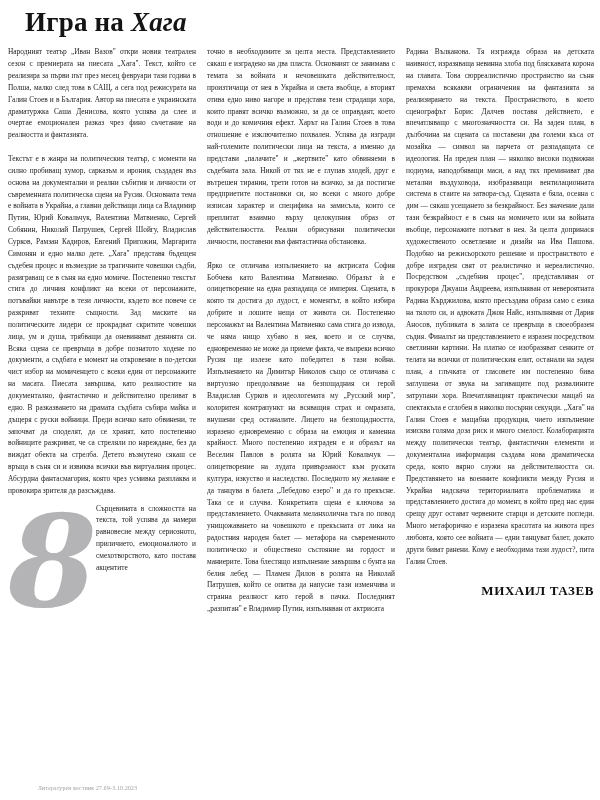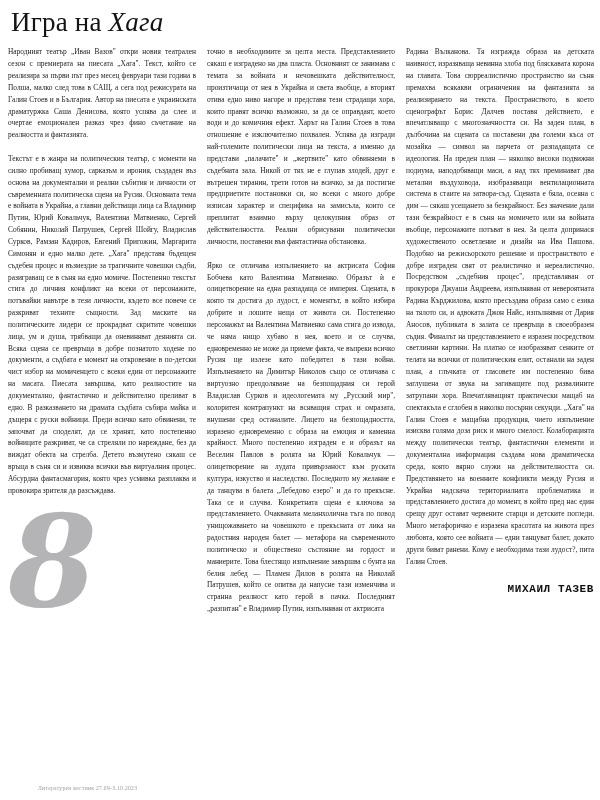--- a/index.html
+++ b/index.html
@@ -12,23 +12,23 @@
     position:relative;
   }
   .page{
     width:600px;height:800px;
     box-sizing:border-box;
     padding:6px 6px 0 8px;
     position:relative;
   }
   .headline{
     font-size:27px;
-    font-weight:normal;
+    font-weight:bold;
     letter-spacing:.2px;
-    margin:2px 0 10px 3px;
+    margin:2px 0 10px 17px;
     line-height:1.05;
   }
   .headline .it{font-style:italic;}
   .cols{
     display:flex;
     gap:11px;
     align-items:flex-start;
   }
   .col{
     width:188px;
@@ -68,41 +68,41 @@
     position:absolute;
     left:38px;
     bottom:9px;
     font-size:5.6px;
     color:#9a9a9a;
     letter-spacing:.3px;
   }
   .author{
     text-align:right;
     font-weight:bold;
-    font-size:11px;
+    font-size:13px;
     letter-spacing:.6px;
     margin-top:14px;
     color:#111;
-    font-family:Liberation Mono, monospace;
   }
 </style>
 </head>
 <body>
 
 <div class="page">
 
   <h1 class="headline"><span>Игра на </span><span class="it">Хага</span></h1>
 
   <div class="cols">
 
     <div class="col">
       <p>Народният театър „Иван Вазов" откри новия театрален сезон с премиерата на пиесата „Хага". Текст, който се реализира за първи път през месец февруари тази година в Полша, малко след това в САЩ, а сега под режисурата на Галин Стоев и в България. Автор на пиесата е украинската драматуржка Саша Денисова, която успява да слее и очертае емоционален разказ чрез фино съчетание на реалността и фантазията.</p>
       <p>Текстът е в жанра на политическия театър, с моменти на силно пробиващ хумор, сарказъм и ирония, създаден въз основа на документални и реални събития и личности от съвременната политическа сцена на Русия. Основната тема е войната в Украйна, а главни действащи лица са Владимир Путин, Юрий Ковальчук, Валентина Матвиенко, Сергей Собянин, Николай Патрушев, Сергей Шойгу, Владислав Сурков, Рамзан Кадиров, Евгений Пригожин, Маргарита Симонян и едно малко дете. „Хага" представя бъдещен съдебен процес и възмездие за трагичните човешки съдби, разиграващ се в съня на едно момиче. Постепенно текстът стига до личния конфликт на всеки от персонажите, потъвайки навътре в тези личности, където все повече се разкриват техните същности. Зад маските на политическите лидери се прокрадват скритите човешки лица, ум и душа, трябващи да оневиняват дeянията си. Всяка сцена се превръща в добре познатото ходене по документи, а съдбата е момент на откровение в по-детски чист избор на момиченцето с всеки един от персонажите на масата. Пиесата завършва, като реалностите на документално, фантастично и действително преливат в едно. В разказването на драмата съдбата събира майка и дъщеря с руски войници. Преди всичко като обвинени, те започват да споделят, да се хранят, като постепенно войниците разкриват, че са стреляли по нареждане, без да виждат обекта на стрелба. Детето възмутено сякаш се връща в съня си и извиква всички във виртуалния процес. Абсурдна фантасмагория, която чрез усмивка разплаква и провокира зрителя да разсъждава.</p>
       <div class="pn-block">
         <div class="big-number">8</div>
+        <div class="wrap-par">Сърцевината в сложността на текста, той успява да намери равновесие между сериозното, приличието, емоционалното и смехотворството, като поставя акцентите</div>
       </div>
     </div>
 
     <div class="col">
       <p>точно в необходимите за целта места. Представлението сякаш е изградено на два пласта. Основният се занимава с темата за войната и нечовешката действителност, произтичаща от нея в Украйна и света въобще, а вторият отива едно ниво нагоре и представя тези страдащи хора, които правят всичко възможно, за да се оправдаят, което води и до комичния ефект. Харът на Галин Стоев в това отношение е изключително похвален. Успява да изгради най-големите политически лица на текста, а именно да представи „палачите" и „жертвите" като обвиняеми в съдебната зала. Никой от тях не е глупав злодей, друг е вътрешен тиранин, трети готов на всичко, за да постигне предприетите постановки си, но всеки с много добре изписан характер и специфика на замисъла, които се преплитат взаимно върху целокупния образ от действителността. Реални обрисувани политически личности, поставени във фантастична обстановка.</p>
       <p>Ярко се отличава изпълнението на актрисата София Бобчева като Валентина Матвиенко. Образът ѝ е олицетворение на една разпадаща се империя. Сцената, в която тя достига до лудост, е моментът, в който избира добрите и лошите неща от живота си. Постепенно персонажът на Валентина Матвиенко сама стига до извода, че няма нищо хубаво в нея, което и се случва, едновременно не може да приеме факта, че въпреки всичко Русия ще излезе като победител в тази война. Изпълнението на Димитър Николов също се отличава с виртуозно преодоляване на безпощадния си герой Владислав Сурков и идеологемата му „Русский мир", колоритен контрапункт на всяващия страх и омразата, внушени сред останалите. Лицето на безпощадността, изразено едновременно с образа на емоция и каменна крайност. Много постепенно изграден е и образът на Веселин Павлов в ролята на Юрий Ковальчук — олицетворение на лудата привързаност към руската култура, изкуство и наследство. Последното му желание е да танцува в балета „Лебедово езеро" и да го прекъсне. Така се и случва. Конкретната сцена е ключова за представлението. Очакваната меланхолична тъга по повод унищожаването на човешкото е прекъсната от лика на радостния народен балет — метафора на съвременното политическо и обществено състояние на гордост и маниерите. Това блестящо изпълнение завършва с бунта на белия лебед — Пламен Дилов в ролята на Николай Патрушев, който се опитва да напусне тази изменчива и странна реалност като герой в пачка. Последният „разпитан" е Владимир Путин, изпълняван от актрисата</p>
     </div>
 
     <div class="col">
       <p>Радина Вълканова. Тя изгражда образа на детската наивност, изразяваща невинна злоба под бляскавата корона на главата. Това сюрреалистично пространство на съня премахва всякакви ограничения на фантазията за реализирането на текста. Пространството, в което сценографът Борис Далчев поставя действието, е впечатляващо с многозначността си. На заден план, в дълбочина на сцената са поставени два големи къса от мозайка — символ на парчета от разпадащата се идеология. На преден план — няколко високи подвижни подиума, наподобяващи маси, а над тях преминават два метални въздуховода, изобразяващи вентилационната система в стаите на затвора-съд. Сцената е бяла, осеяна с дим — сякаш усещането за безкрайност. Без значение дали тази безкрайност е в съня на момичето или на войната въобще, персонажите потъват в нея. За целта допринася художественото осветление и дизайн на Ива Пашова. Подобно на режисьорското решение и пространството е добре изграден свят от реалистично и нереалистично. Посредством „съдебния процес", представляван от прокурора Джуаша Андреева, изпълняван от невероятната Радина Кърджилова, която пресъздава образа само с езика на тялото си, и адвоката Джон Найс, изпълняван от Дария Аносов, публиката в залата се превръща в своеобразен съдия. Финалът на представлението е изразен посредством светлинни картини. На платно се изобразяват сенките от телата на всички от политическия елит, останали на заден план, а глъчката от гласовете им постепенно бива заглушена от звука на загиващите под развалините затрупани хора. Впечатляващият практически мащаб на спектакъла е сглобен в няколко посърни секунди. „Хага" на Галин Стоев е мащабна продукция, чието изпълнение изисква голяма доза риск и много смелост. Колаборацията между политически театър, фантастични елементи и документална информация създава нова драматическа среда, която вярно служи на действителността си. Представянето на военните конфликти между Русия и Украйна надскача териториалната проблематика и представлението достига до момент, в който пред нас един срещу друг остават червените старци и детските погледи. Много метафорично е изразена красотата на живота през любовта, която сее войната — едни танцуват балет, докато други биват ранени. Кому е необходима тази лудост?, пита Галин Стоев.</p>

